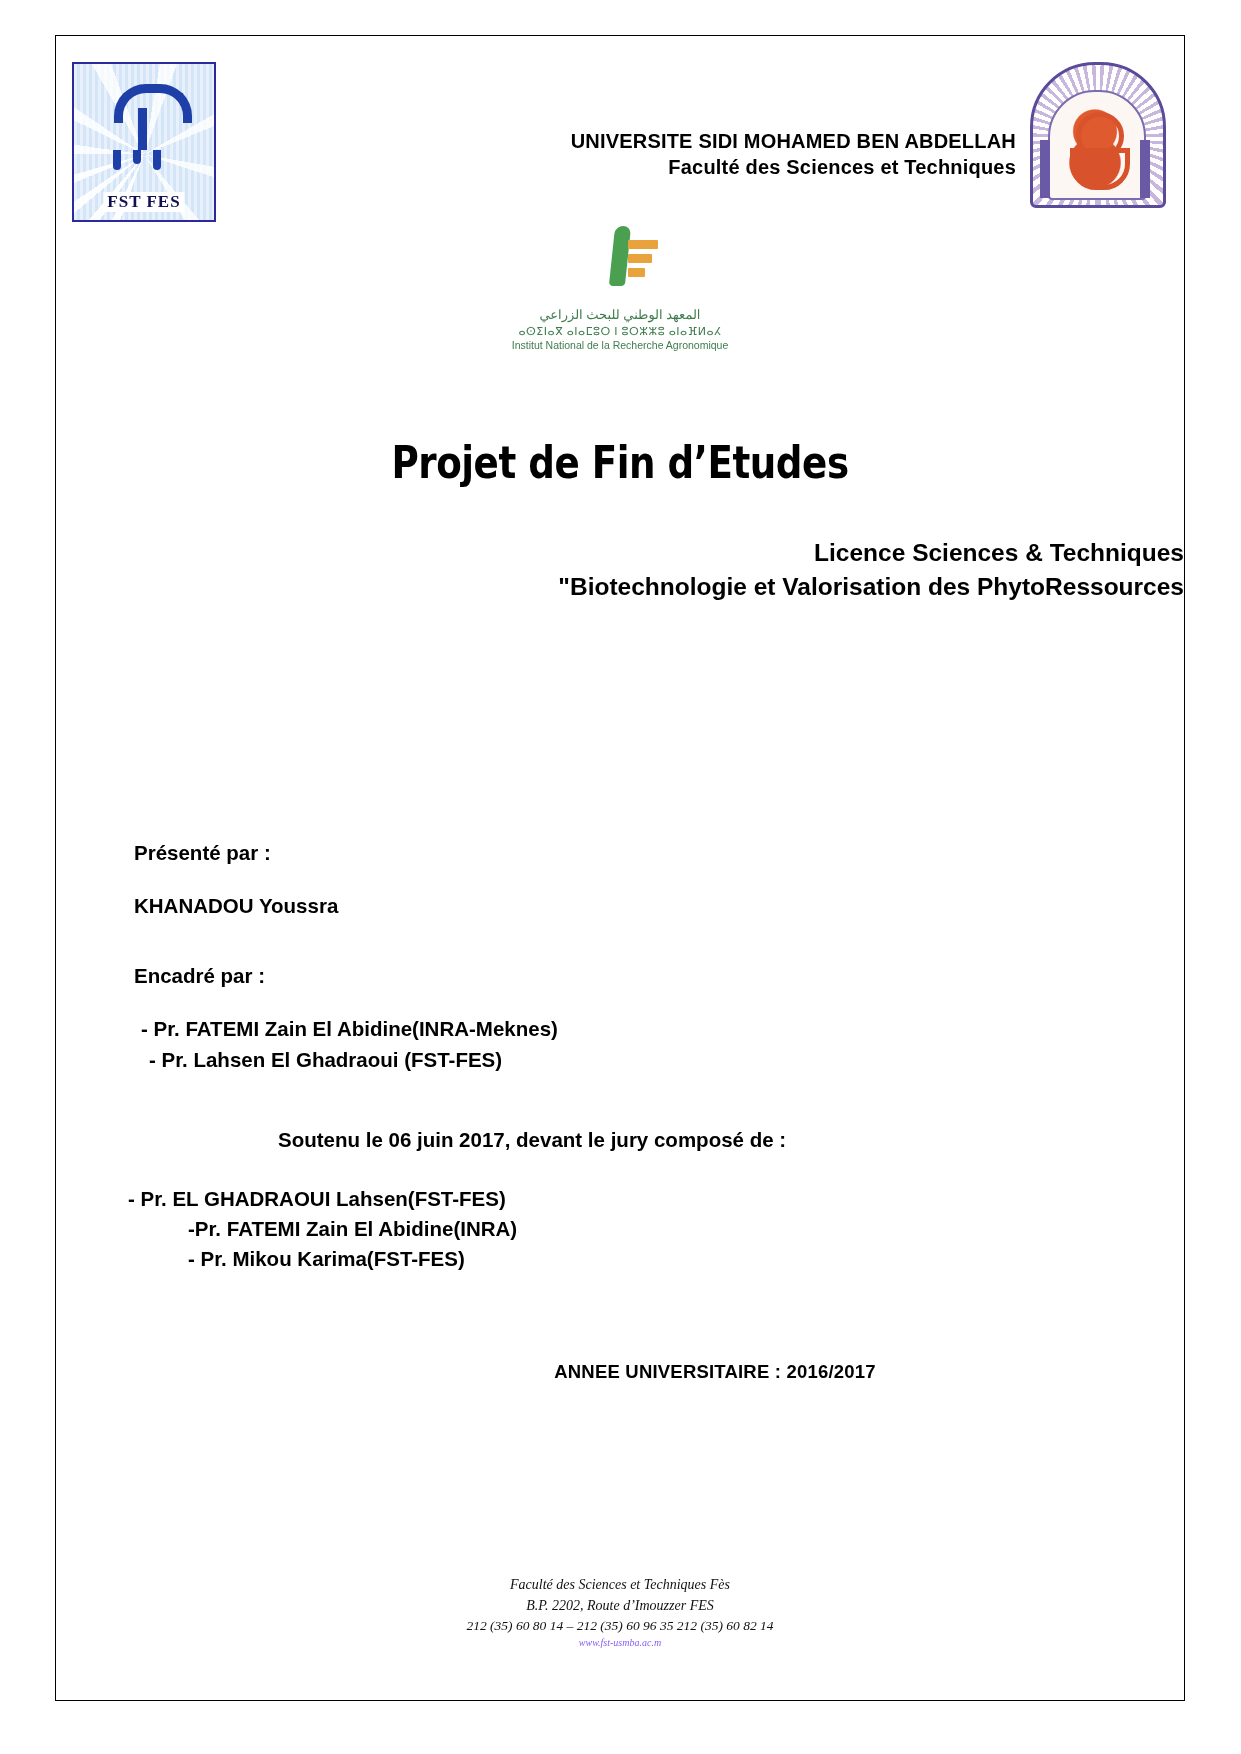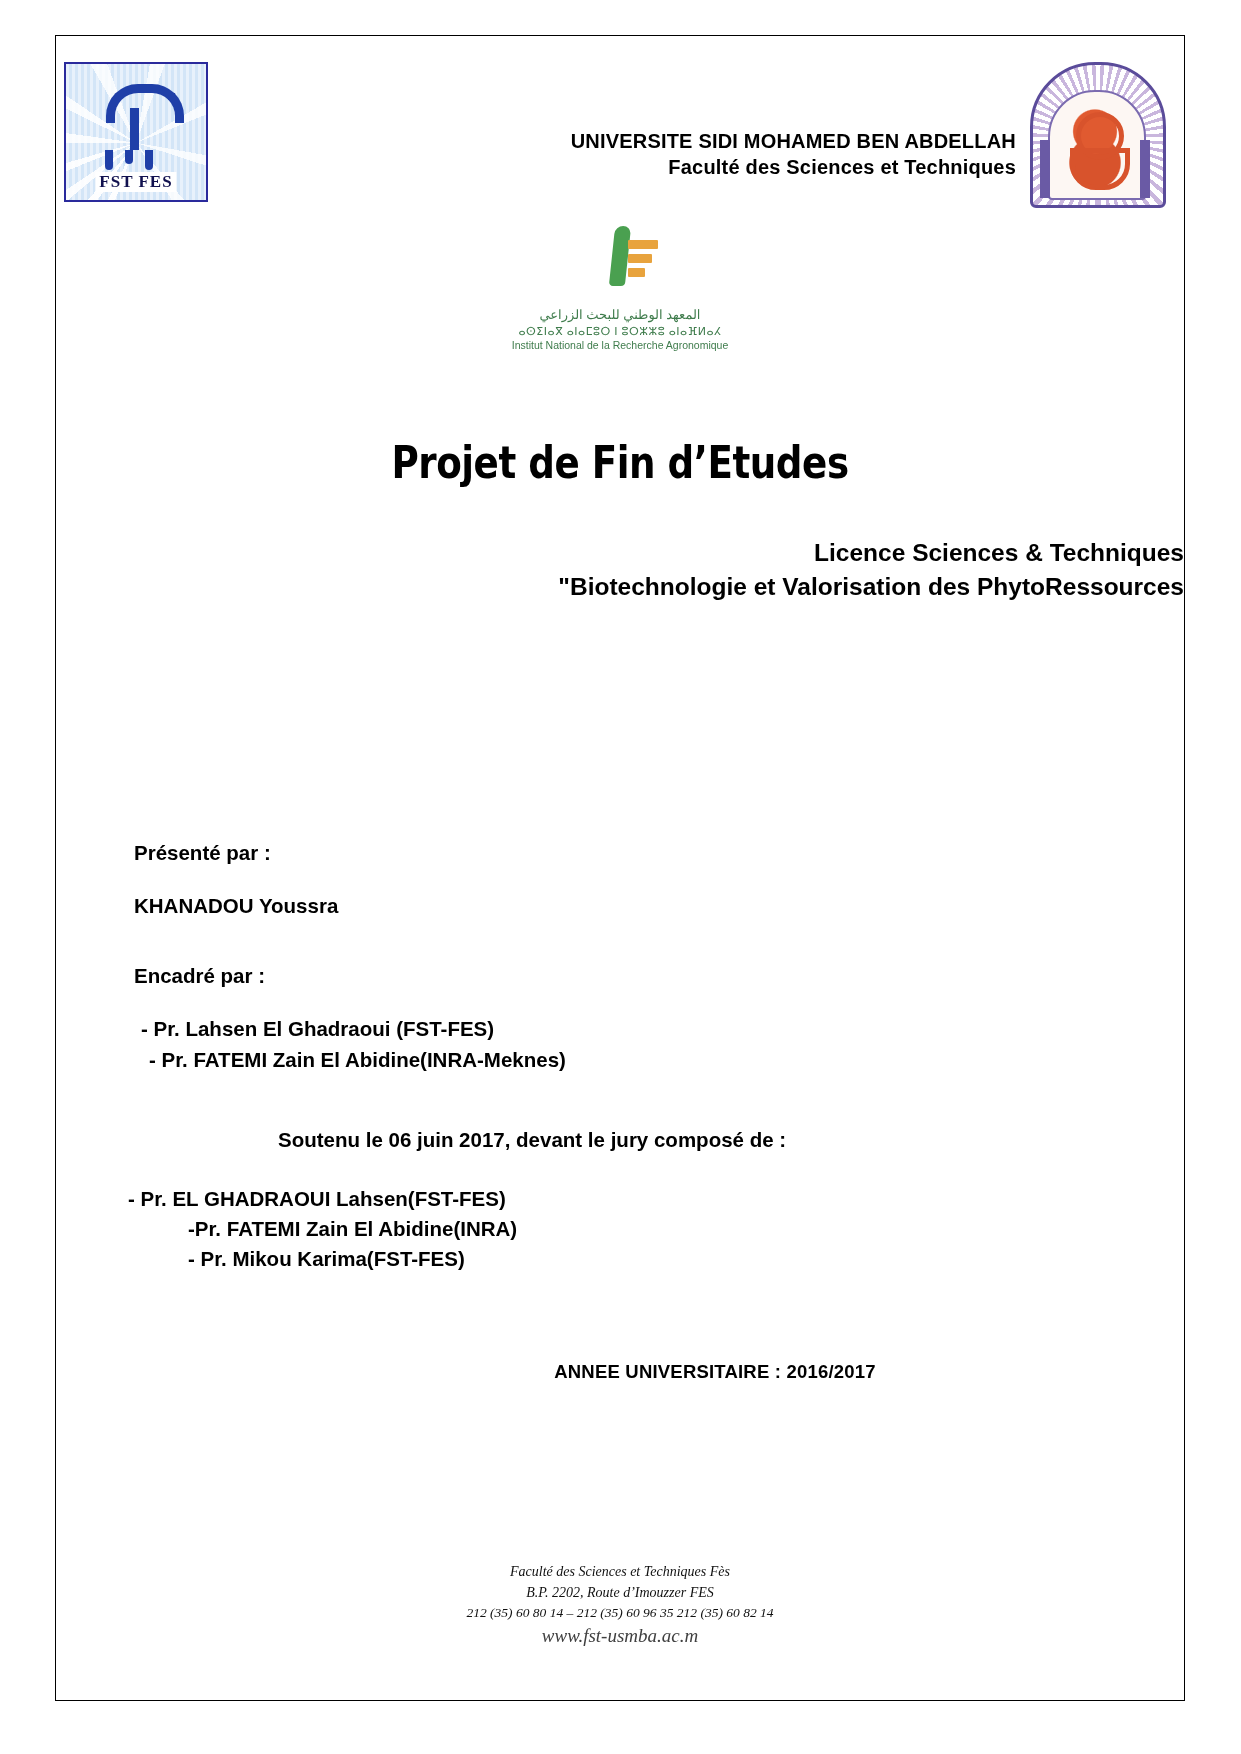--- a/index.html
+++ b/index.html
@@ -23,24 +23,24 @@
     width: 1130px;
     height: 1666px;
     border: 1.5px solid #000000;
     box-sizing: border-box;
     background: #ffffff;
   }
 
   
   .logo-left {
     position: absolute;
-    left: 8px;
+    left: 16px;
     top: 26px;
     width: 144px;
-    height: 140px;
+    height: 160px;
     border: 2px solid #2a2a9c;
     box-sizing: border-box;
     background:
       repeating-linear-gradient(90deg, #e8f1fb 0px, #e8f1fb 3px, #d3e5f7 3px, #d3e5f7 6px),
       #e3eefb;
     overflow: hidden;
   }
   .logo-left .rays {
     position: absolute;
     left: 0; top: 0; right: 0; bottom: 0;
@@ -371,22 +371,22 @@
     left: 0; right: 0;
     bottom: 50px;
     text-align: center;
     font-family: "Liberation Serif", serif;
     font-style: italic;
     font-size: 14px;
     line-height: 1.45;
     color: #111111;
   }
   .footer .site {
-    color: #404040;
-    font-size: 19px;
+    color: #8b5cf6;
+    font-size: 10px;
   }
   .footer .phones { font-size: 13.5px; }
 </style>
 </head>
 <body>
 
 <div class="page">
 
   <div class="logo-left">
     <div class="rays"></div>
@@ -432,22 +432,22 @@
     <div>Licence Sciences &amp; Techniques</div>
     <div>"Biotechnologie et Valorisation des PhytoRessources</div>
   </div>
 
 
   <div class="label-presente">Présenté par :</div>
   <div class="author">KHANADOU Youssra</div>
 
   <div class="label-encadre">Encadré par :</div>
   <div class="supervisors">
+    <div>- Pr. FATEMI Zain El Abidine(INRA-Meknes)</div>
     <div>- Pr. Lahsen El Ghadraoui (FST-FES)</div>
-    <div>- Pr. FATEMI Zain El Abidine(INRA-Meknes)</div>
   </div>
 
   <div class="defense">Soutenu le 06 juin 2017,  devant le jury composé de :</div>
   <div class="jury">
     <div>- Pr. EL GHADRAOUI Lahsen(FST-FES)</div>
     <div>-Pr. FATEMI Zain El Abidine(INRA)</div>
     <div>- Pr. Mikou Karima(FST-FES)</div>
   </div>
 
   <div class="academic-year">ANNEE UNIVERSITAIRE : 2016/2017</div>

